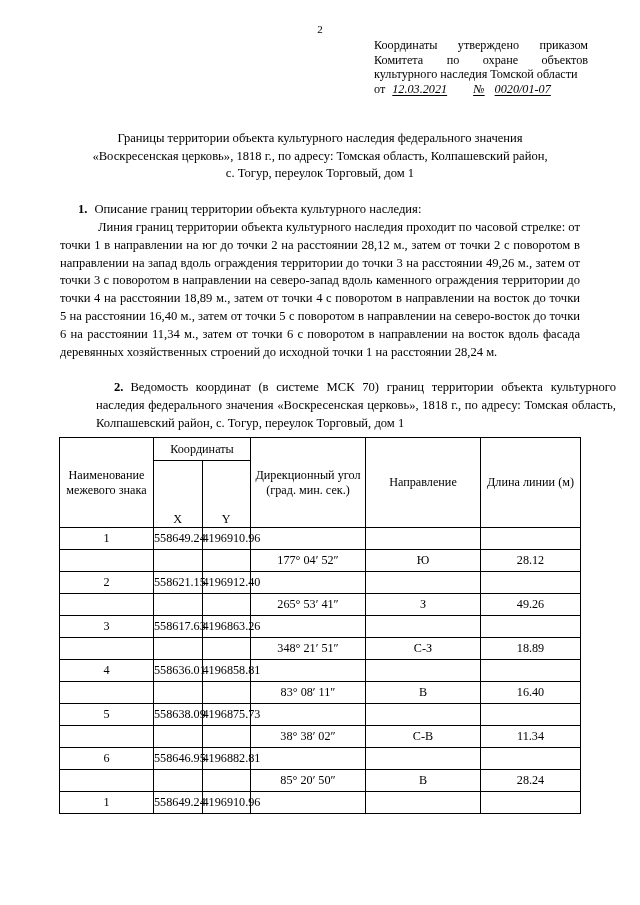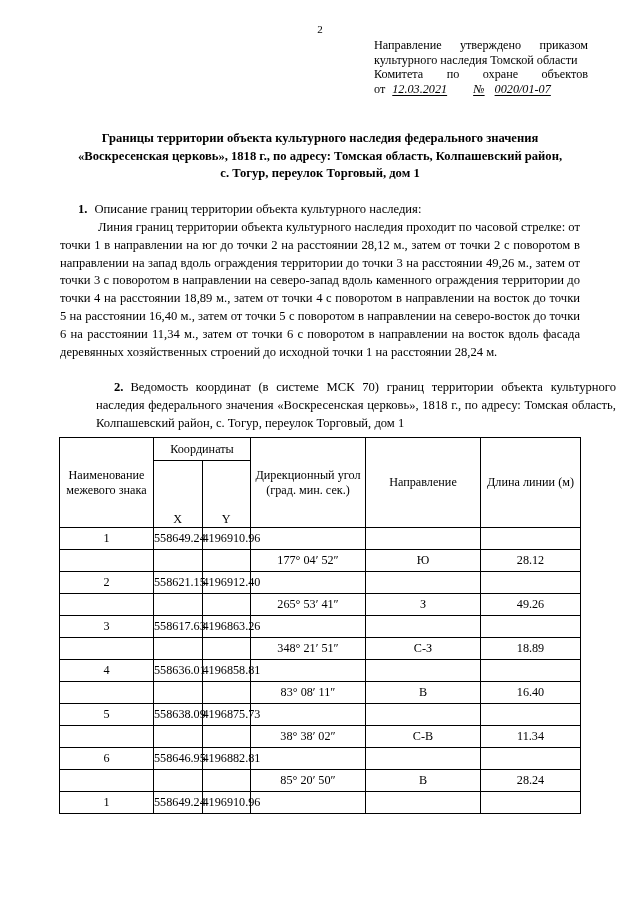--- a/index.html
+++ b/index.html
@@ -66,21 +66,20 @@
 
   
   .doc-title {
     position: absolute;
     left: 60px;
     top: 130px;
     width: 520px;
     font-size: 12.6px;
     line-height: 17.6px;
     text-align: center;
-    font-weight: bold;
   }
 
   
   .section-1-head {
     position: absolute;
     left: 60px;
     top: 201px;
     width: 520px;
     font-size: 12.6px;
     line-height: 17.8px;
@@ -152,23 +151,23 @@
   .sub-row td { border-top: 1px solid #000; }
 </style>
 </head>
 <body>
 
 <div class="page">
 
   <div class="page-number">2</div>
 
   <div class="approval">
-    <div class="approval-line">Направление утверждено приказом</div>
+    <div class="approval-line">Координаты утверждено приказом</div>
+    <div class="approval-line">Комитета по охране объектов</div>
     <div class="approval-line nojustify">культурного наследия Томской области</div>
-    <div class="approval-line">Комитета по охране объектов</div>
     <div class="approval-order">
       <span>от</span><span class="gap-sm"></span><span class="ulined">12.03.2021</span><span class="gap-md"></span><span class="ulined">№</span><span class="gap-lg ulined"></span><span class="ulined">0020/01-07</span>
     </div>
   </div>
 
   <div class="doc-title">
     <div>Границы территории объекта культурного наследия федерального значения</div>
     <div>«Воскресенская церковь», 1818 г., по адресу: Томская область, Колпашевский район,</div>
     <div>с. Тогур, переулок Торговый, дом 1</div>
   </div>

